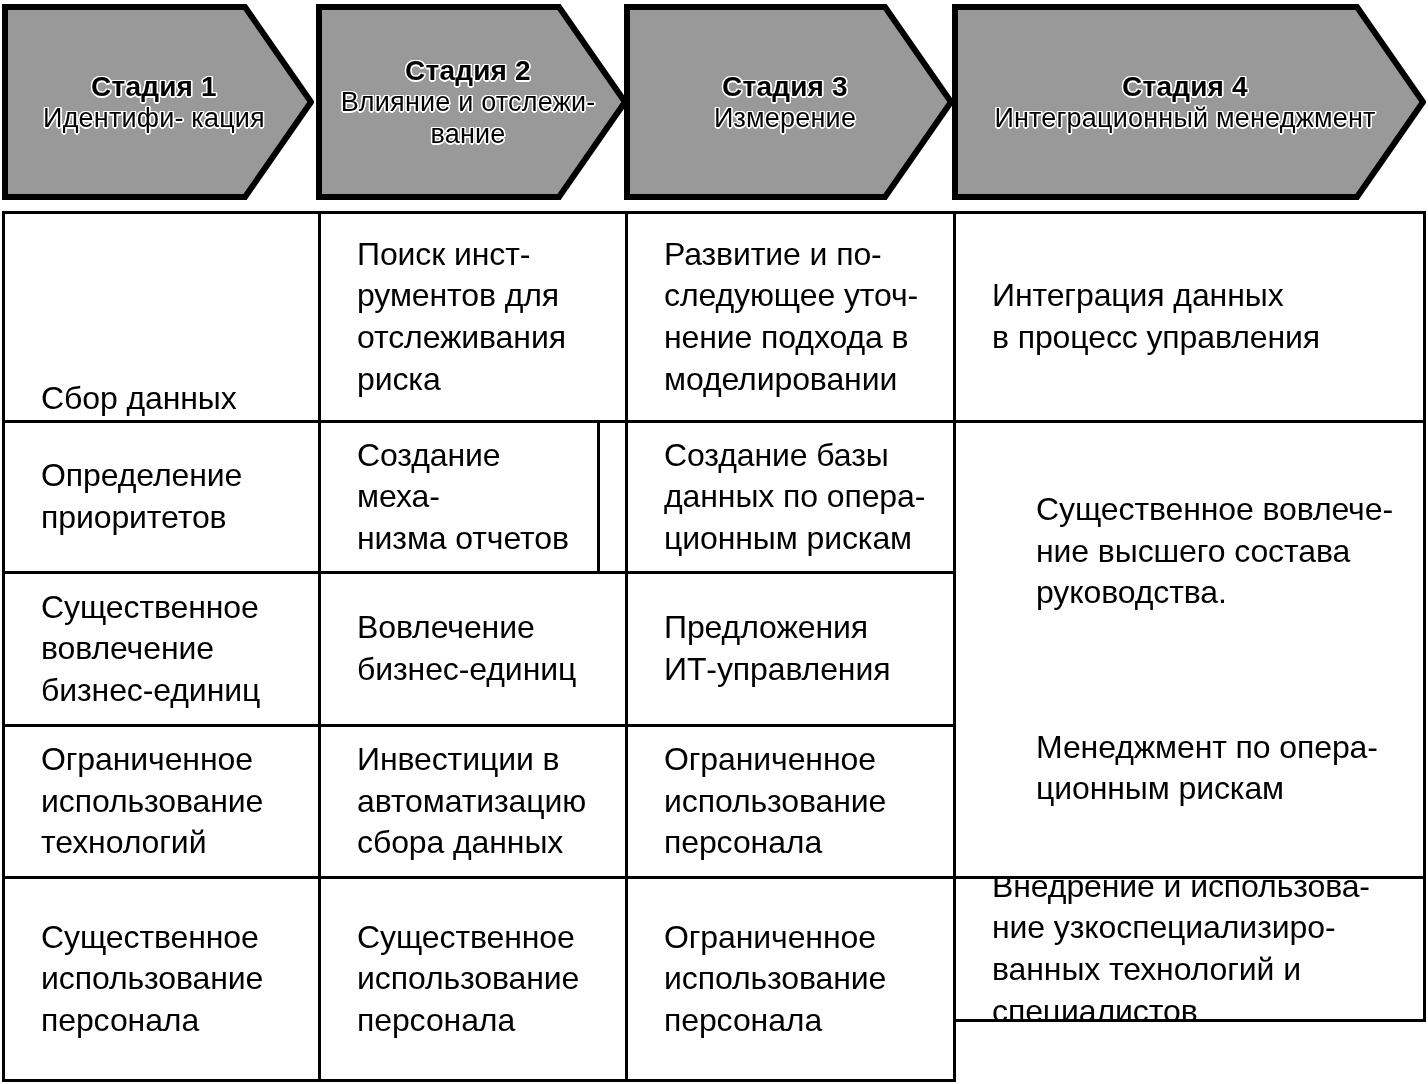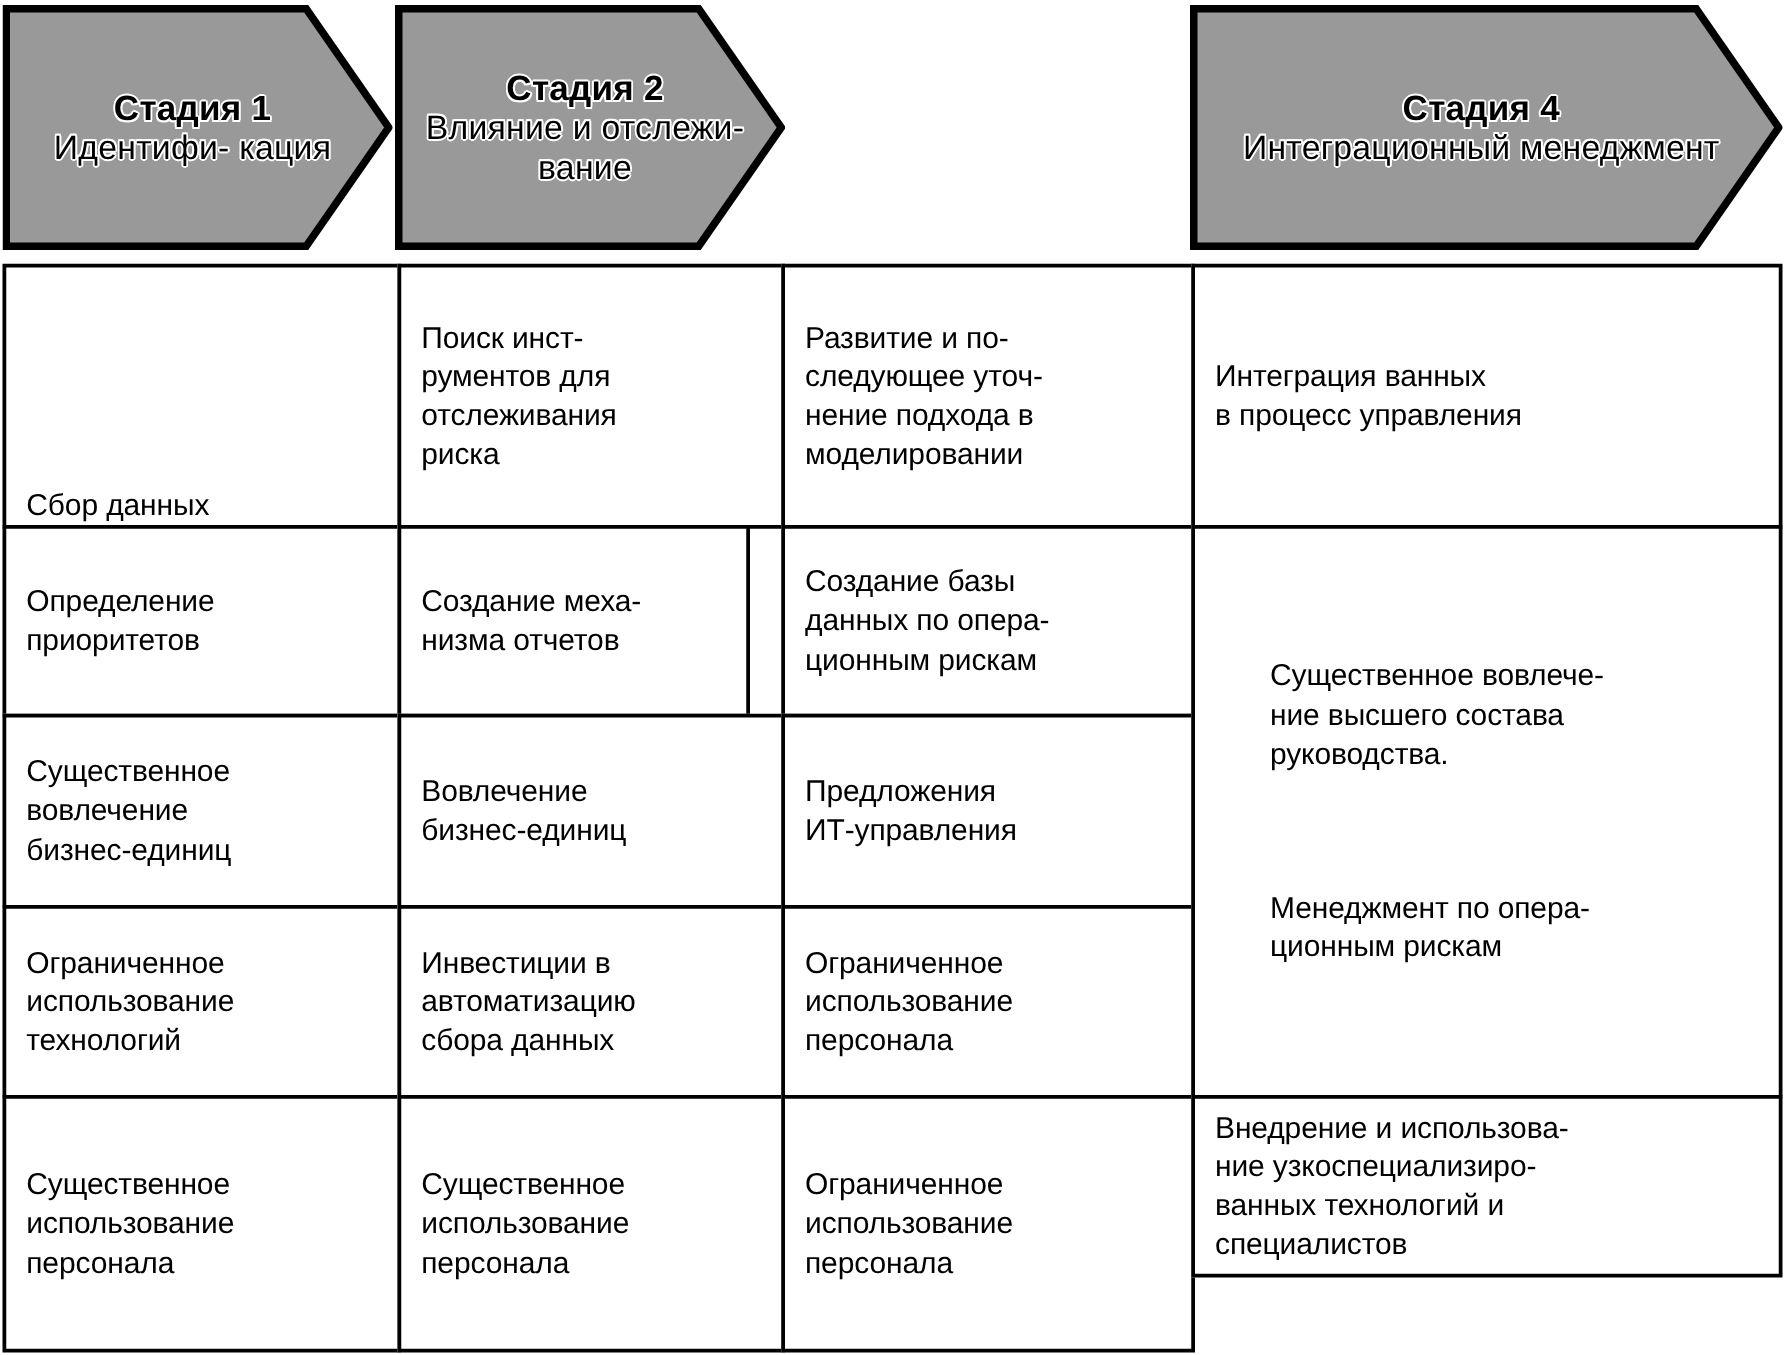--- a/index.html
+++ b/index.html
@@ -71,25 +71,26 @@
   .cell {
     position: absolute;
     background: #ffffff;
     border: 3px solid #000000;
     display: flex;
     align-items: center;
     overflow: hidden;
   }
   .cell-text {
     padding: 0 16px;
-    font-size: 24px;
+    font-size: 32px;
     line-height: 1.30;
     color: #000000;
     white-space: pre-line;
     letter-spacing: -0.1px;
+    margin-left: 20px;
   }
   .cell-text .para { display: block; }
   .cell-text .gap { display: block; height: 30px; }
 </style>
 </head>
 <body>
 
 <div id="root">
 
   <div id="arrow-band">
@@ -110,20 +111,29 @@
         <polygon points="3,3 243,3 309,98 243,193 3,193" fill="#999999" stroke="#000000" stroke-width="6"></polygon>
       </svg>
       <div class="arrow-label">
         <span class="ttl">Стадия 2</span>
         <span class="sub">Влияние
 и отслежи-
 вание</span>
       </div>
     </div>
 
+    <div class="arrow" style="left:624px; width:330px;">
+      <svg viewBox="0 0 330 196" preserveAspectRatio="none">
+        <polygon points="3,3 261,3 327,98 261,193 3,193" fill="#999999" stroke="#000000" stroke-width="6"></polygon>
+      </svg>
+      <div class="arrow-label">
+        <span class="ttl">Стадия 3</span>
+        <span class="sub">Измерение</span>
+      </div>
+    </div>
 
     <div class="arrow" style="left:952px; width:474px;">
       <svg viewBox="0 0 474 196" preserveAspectRatio="none">
         <polygon points="3,3 405,3 471,98 405,193 3,193" fill="#999999" stroke="#000000" stroke-width="6"></polygon>
       </svg>
       <div class="arrow-label">
         <span class="ttl">Стадия 4</span>
         <span class="sub">Интеграционный
 менеджмент</span>
       </div>
@@ -201,21 +211,21 @@
 использование
 персонала</div>
     </div>
     <div class="cell" style="left:623px; width:331px; top:665px; height:206px;">
       <div class="cell-text">Ограниченное
 использование
 персонала</div>
     </div>
 
     <div class="cell" style="left:951px; width:473px; top:0px;   height:212px;">
-      <div class="cell-text">Интеграция ванных
+      <div class="cell-text">Интеграция данных
 в процесс управления</div>
     </div>
     <div class="cell" style="left:951px; width:473px; top:209px; height:459px;padding-left:44px;">
       <div class="cell-text">
         <span class="para">Существенное вовлече-
 ние высшего состава
 руководства.</span>
         <span class="gap"></span>
         <span class="para">Менеджмент по опера-
 ционным рискам</span>

